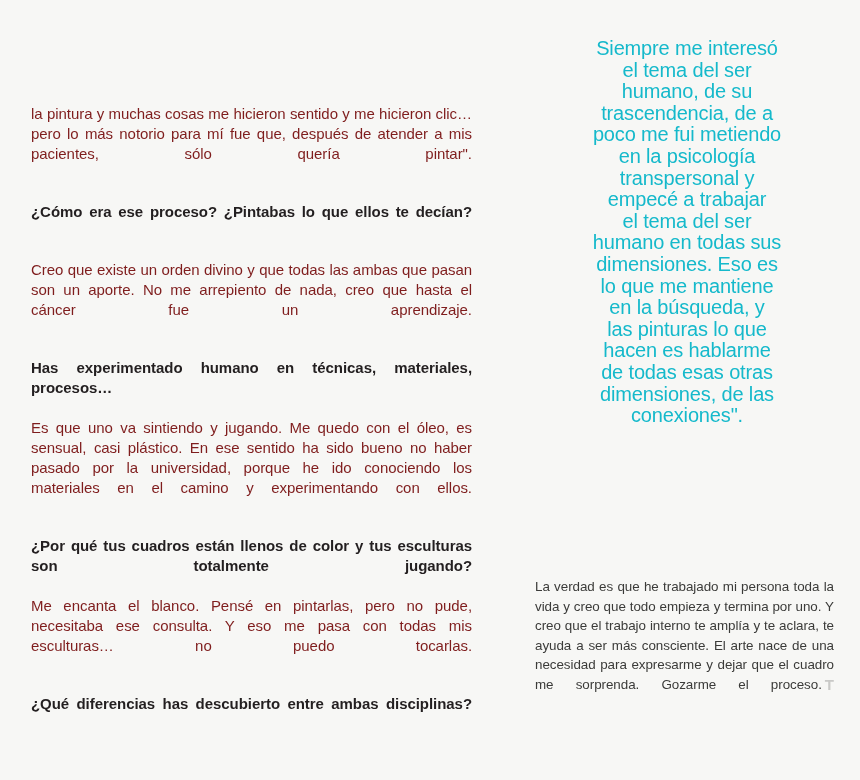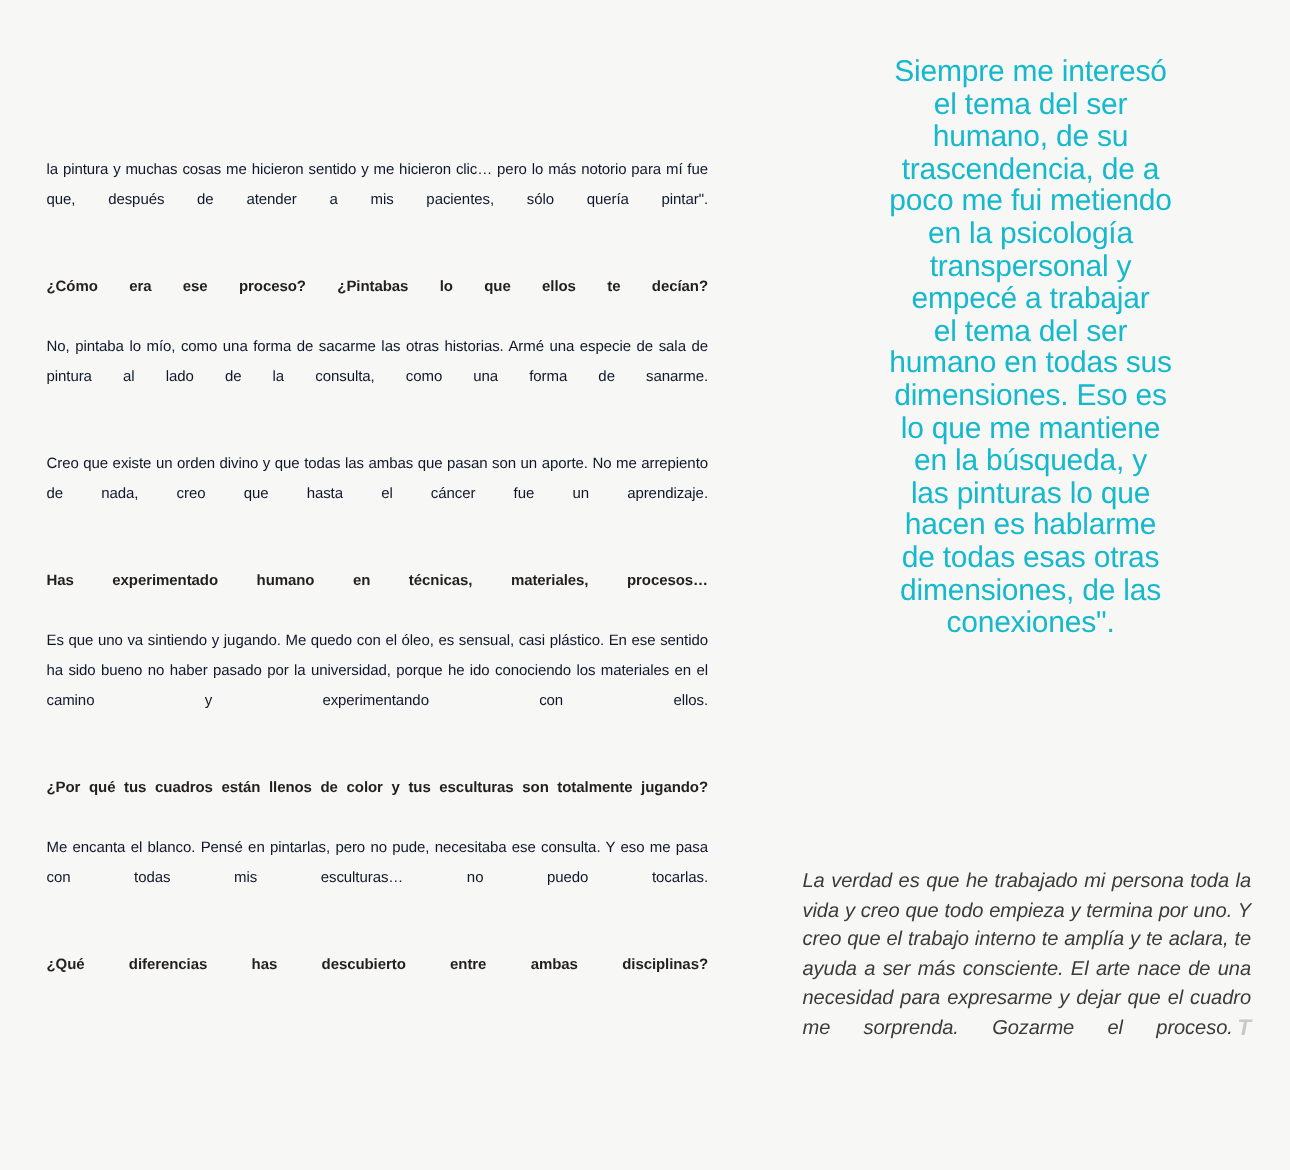--- a/index.html
+++ b/index.html
@@ -46,34 +46,34 @@
   
   .block {
     margin: 0 0 18px 0;
   }
   .block:last-child {
     margin-bottom: 0;
   }
 
   .q {
     display: block;
-    font-size: 10px;
+    font-size: 15px;
     font-weight: bold;
     line-height: 20px;
     color: #231f20;
     text-align: justify;
     letter-spacing: -0.05px;
   }
 
   .a {
     display: block;
-    font-size: 10px;
+    font-size: 15px;
     font-weight: normal;
     line-height: 20px;
-    color: #0f172a;
+    color: #7f1d1d;
     text-align: justify;
     letter-spacing: -0.05px;
   }
 
   
   .a::after, .q::after {
     content: "";
     display: inline-block;
     width: 100%;
   }
@@ -107,21 +107,20 @@
   }
 
   .ra {
     display: block;
     font-size: 13.4px;
     font-weight: normal;
     line-height: 19.6px;
     color: #3b3b39;
     text-align: justify;
     letter-spacing: -0.05px;
-    font-style: italic;
   }
   .ra::after {
     content: "";
     display: inline-block;
     width: 100%;
   }
 
   
   .endmark {
     display: inline-block;
@@ -140,21 +139,20 @@
 <div class="page">
 
   <div class="col-left">
 
     <div class="block">
       <span class="a">la pintura y muchas cosas me hicieron sentido y me hicieron clic… pero lo más notorio para mí fue que, después de atender a mis pacientes, sólo quería pintar".</span>
     </div>
 
     <div class="block">
       <span class="q">¿Cómo era ese proceso? ¿Pintabas lo que ellos te decían?</span>
-      <span class="a">No, pintaba lo mío, como una forma de sacarme las otras historias. Armé una especie de sala de pintura al lado de la consulta, como una forma de sanarme.</span>
     </div>
 
     <div class="block">
       <span class="a">Creo que existe un orden divino y que todas las ambas que pasan son un aporte. No me arrepiento de nada, creo que hasta el cáncer fue un aprendizaje.</span>
     </div>
 
     <div class="block">
       <span class="q">Has experimentado humano en técnicas, materiales, procesos…</span>
       <span class="a">Es que uno va sintiendo y jugando. Me quedo con el óleo, es sensual, casi plástico. En ese sentido ha sido bueno no haber pasado por la universidad, porque he ido conociendo los materiales en el camino y experimentando con ellos.</span>
     </div>

